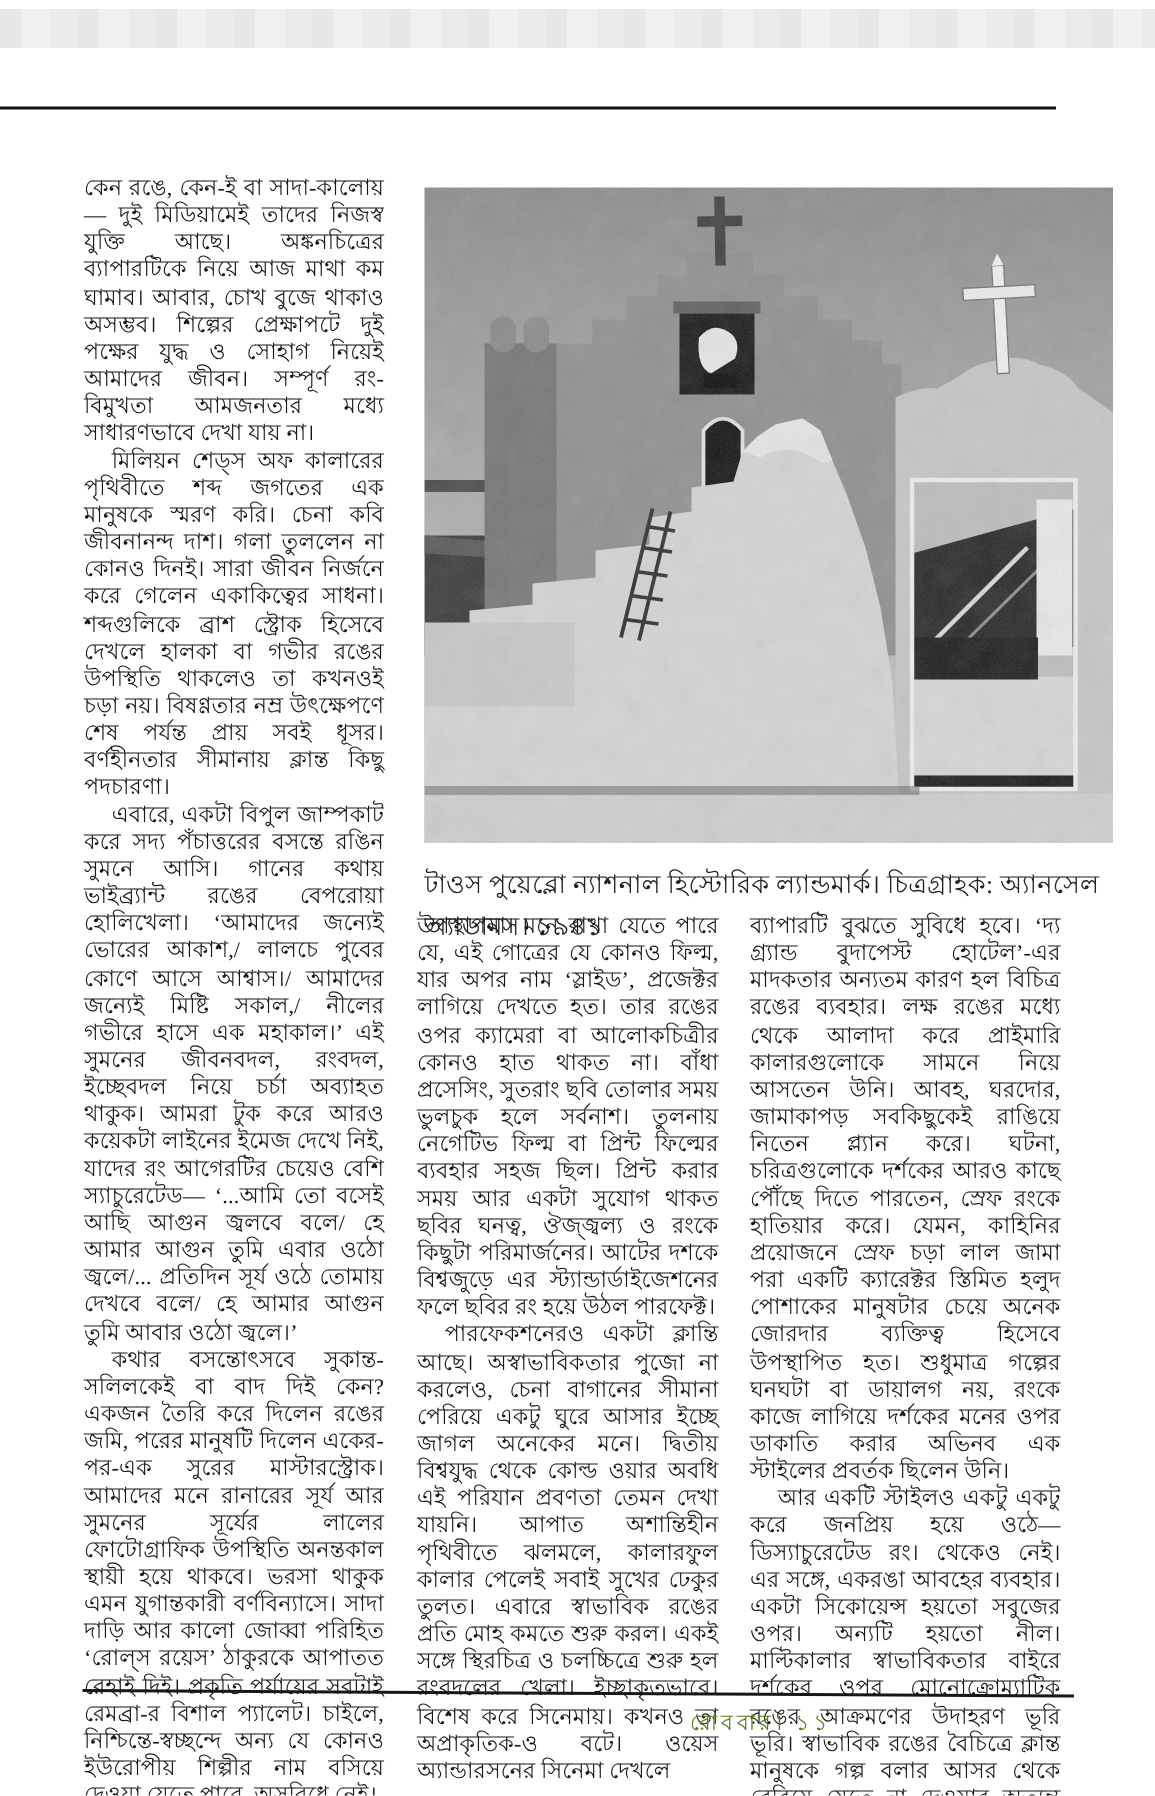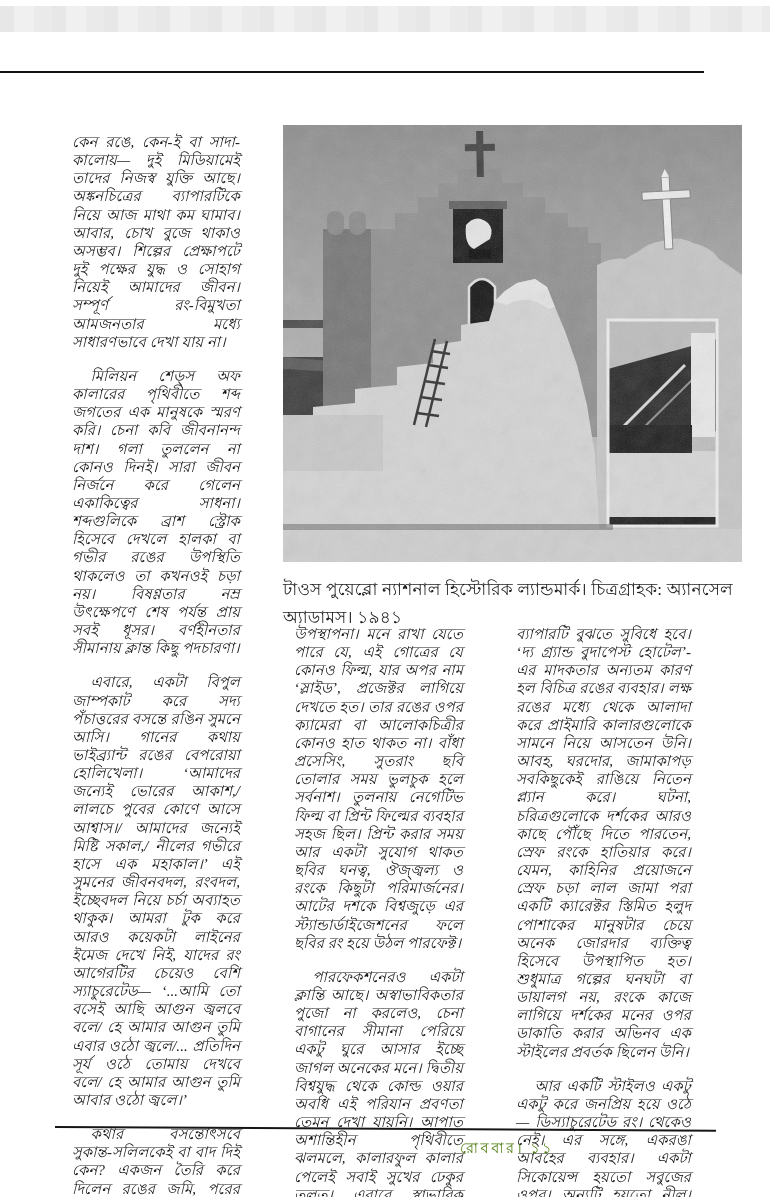--- a/index.html
+++ b/index.html
@@ -22,21 +22,21 @@
   .bottom-rule{
     position:absolute;left:55px;top:1126px;width:661px;height:2px;background:#161616;
     transform:rotate(0.32deg);transform-origin:left center;
   }
   .col{
     position:absolute;text-align:justify;
     font-size:14.8px;line-height:18.15px;
     color:#161616;
     letter-spacing:0.1px;
   }
-  .col p{margin:16px;font-style:italic;}
+  .col p{margin:0;}
   .col p.indent{text-indent:1.25em;}
   #col1{left:56px;top:117px;width:200px;}
   #col2{left:278px;top:609px;width:201px;}
   #col3{left:500px;top:609px;width:207px;}
   .photo{
     position:absolute;left:283px;top:125px;width:459px;height:437px;
     background:#bdbdbd;
   }
   .caption{
     position:absolute;left:283px;top:576px;width:459px;

